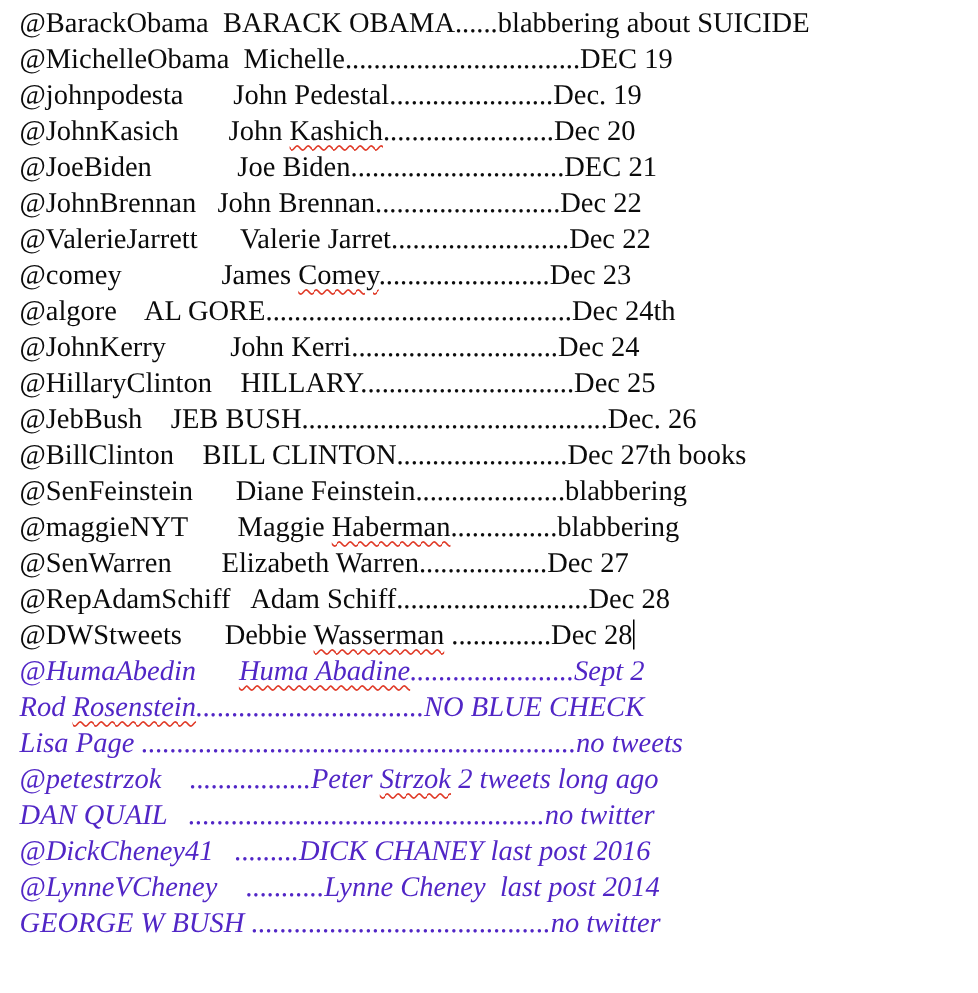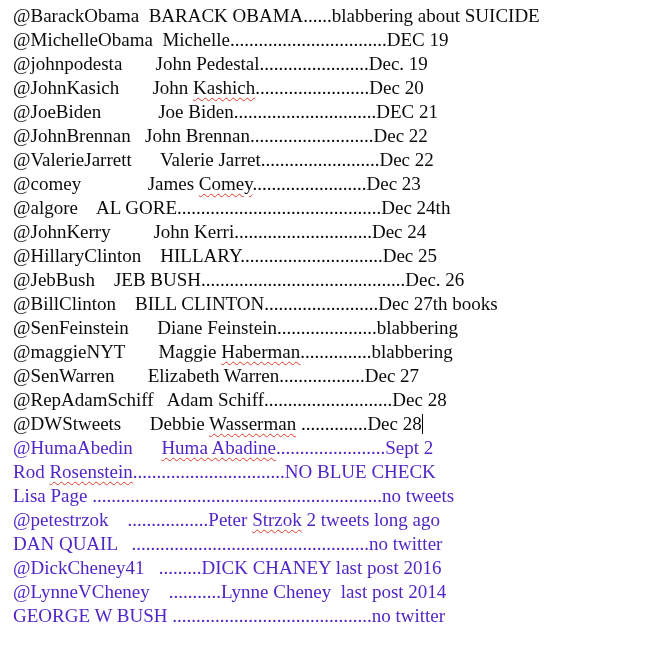--- a/index.html
+++ b/index.html
@@ -18,21 +18,21 @@
     height: 662px;
     padding: 4px 0 0 13px;
     font-family: "Liberation Serif", "DejaVu Serif", serif;
     font-size: 19px;
     line-height: 24px;
     white-space: pre;
     font-variant-numeric: oldstyle-nums;
     cursor: text;
   }
   .line { color: var(--black-text, #0b0b0b); }
-  .line.purple { color: var(--purple-text, #5126c6); }
+  .line.purple { color: var(--purple-text, #5126c6); font-style: italic; }
   .misspelled {
     text-decoration-line: underline;
     text-decoration-style: wavy;
     text-decoration-color: var(--squiggle, #e03a27);
     text-decoration-thickness: 1px;
     text-underline-offset: 3px;
   }
   .caret {
     display: inline-block;
     width: 1.5px;

